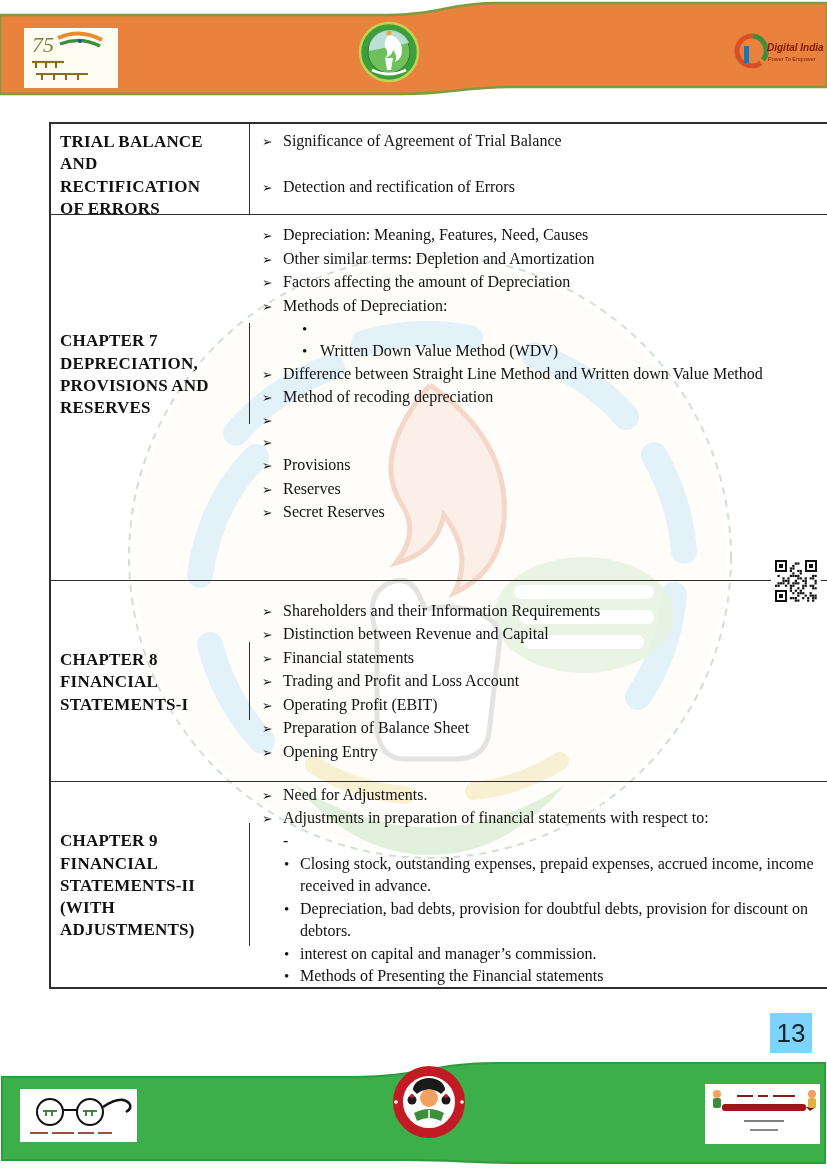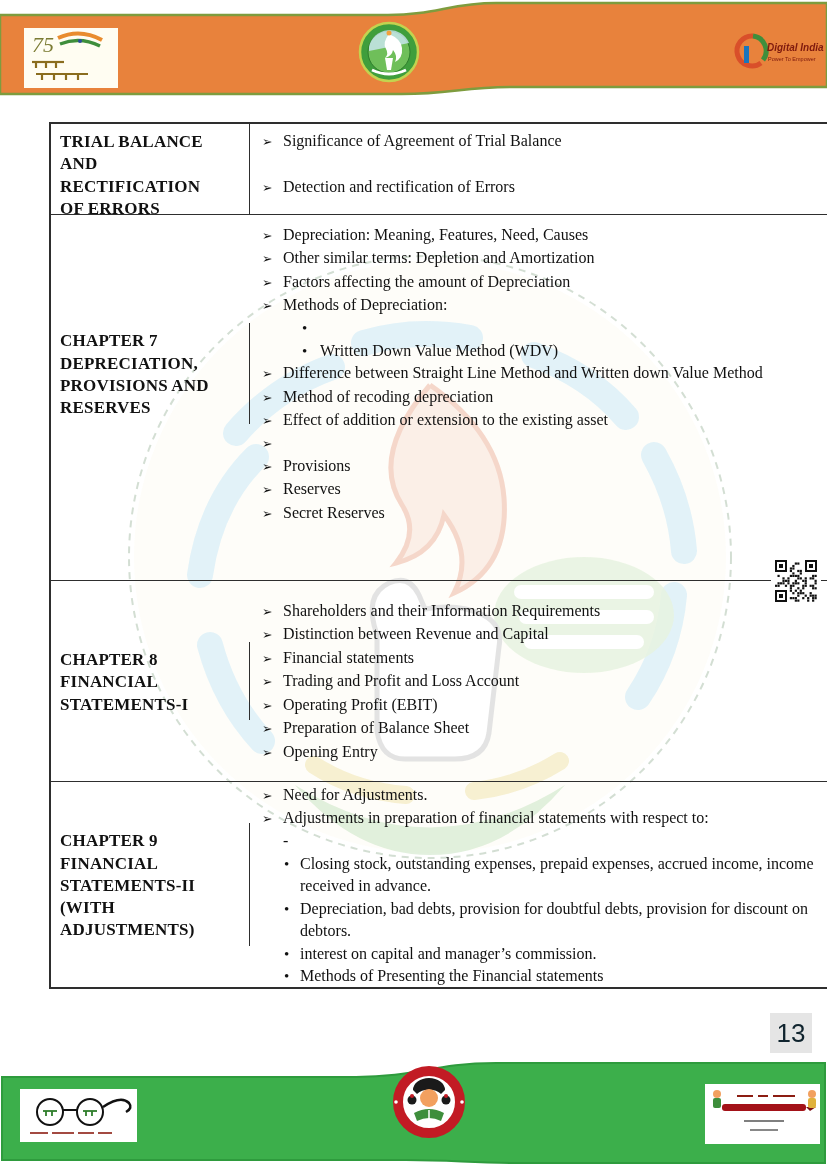--- a/index.html
+++ b/index.html
@@ -46,21 +46,21 @@
   .topic-item.none .marker{flex:0 0 0; width:0;}
   .topics.tight .topic-item.bullet{padding-left:22px;}
   .topics.tight .topic-item.bullet .marker{flex:0 0 16px; width:16px;}
 
   
   .qr{position:absolute; left:771px; top:556px; z-index:2; background:#fff; padding:2px;}
 
   
   .page-num{
     position:absolute; left:770px; top:1013px; width:42px; height:40px; z-index:2;
-    background:#e5e5e5; display:flex; align-items:center; justify-content:center;
+    background:#7dd3fc; display:flex; align-items:center; justify-content:center;
     font-family:"Liberation Sans",sans-serif; font-size:26px; color:#10242e;
   }
 </style>
 </head>
 <body>
 
 <div class="page">
 
   <svg class="band-top" viewBox="0 0 827 100">
     <path d="M0,15 L388,15 C436,15 450,3 496,3 L827,3 L827,87 L512,87 C463,87 451,94 402,94 L0,94 Z" fill="#E8823C" stroke="#7E9C3E" stroke-width="2.5"></path>
@@ -187,21 +187,20 @@
           <div class="topic-item arrow">
             <span class="marker">➢</span>
             <span>Difference between Straight Line Method and Written down Value Method</span>
           </div>
           <div class="topic-item arrow">
             <span class="marker">➢</span>
             <span>Method of recoding depreciation</span>
           </div>
           <div class="topic-item arrow">
             <span class="marker">➢</span>
-            <span>Effect of addition or extension to the existing asset</span>
           </div>
           <div class="topic-item arrow">
             <span class="marker">➢</span>
           </div>
           <div class="topic-item arrow">
             <span class="marker">➢</span>
             <span>Provisions</span>
           </div>
           <div class="topic-item arrow">
             <span class="marker">➢</span>

